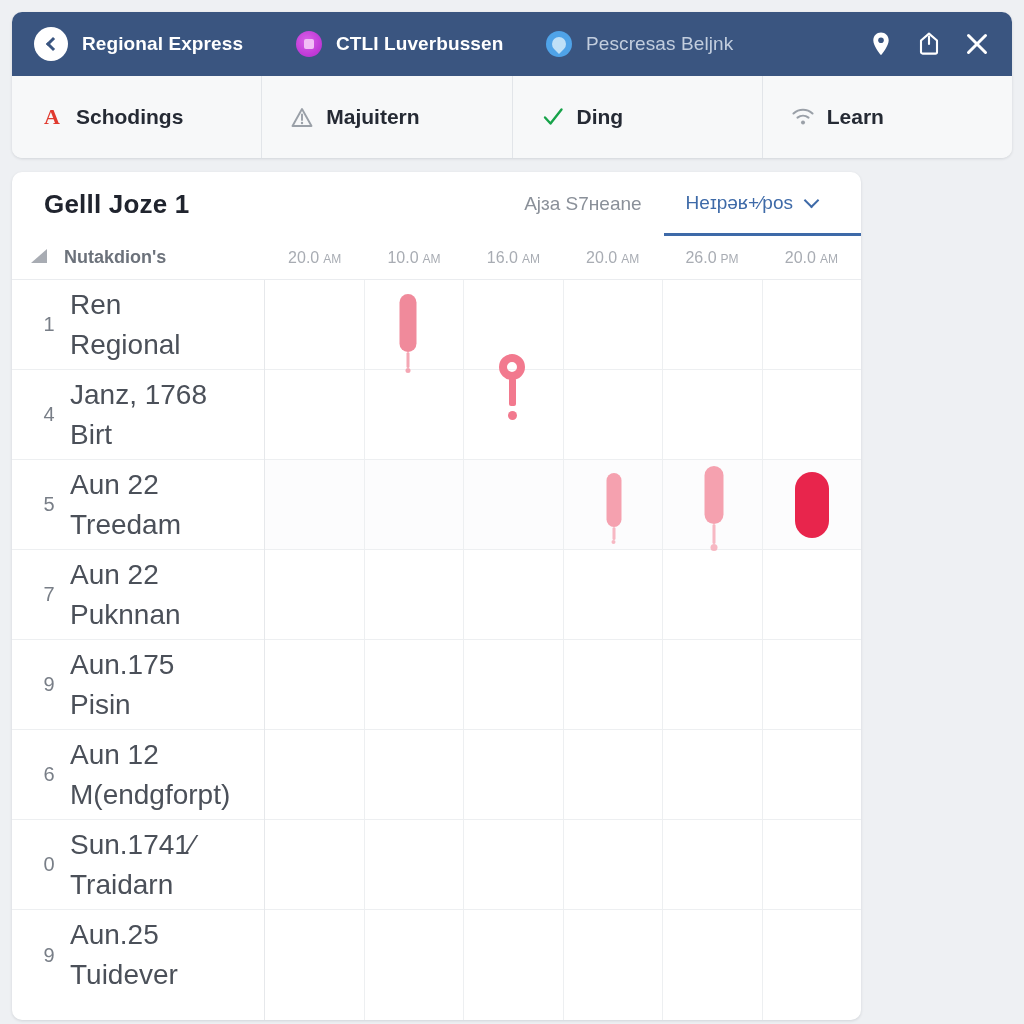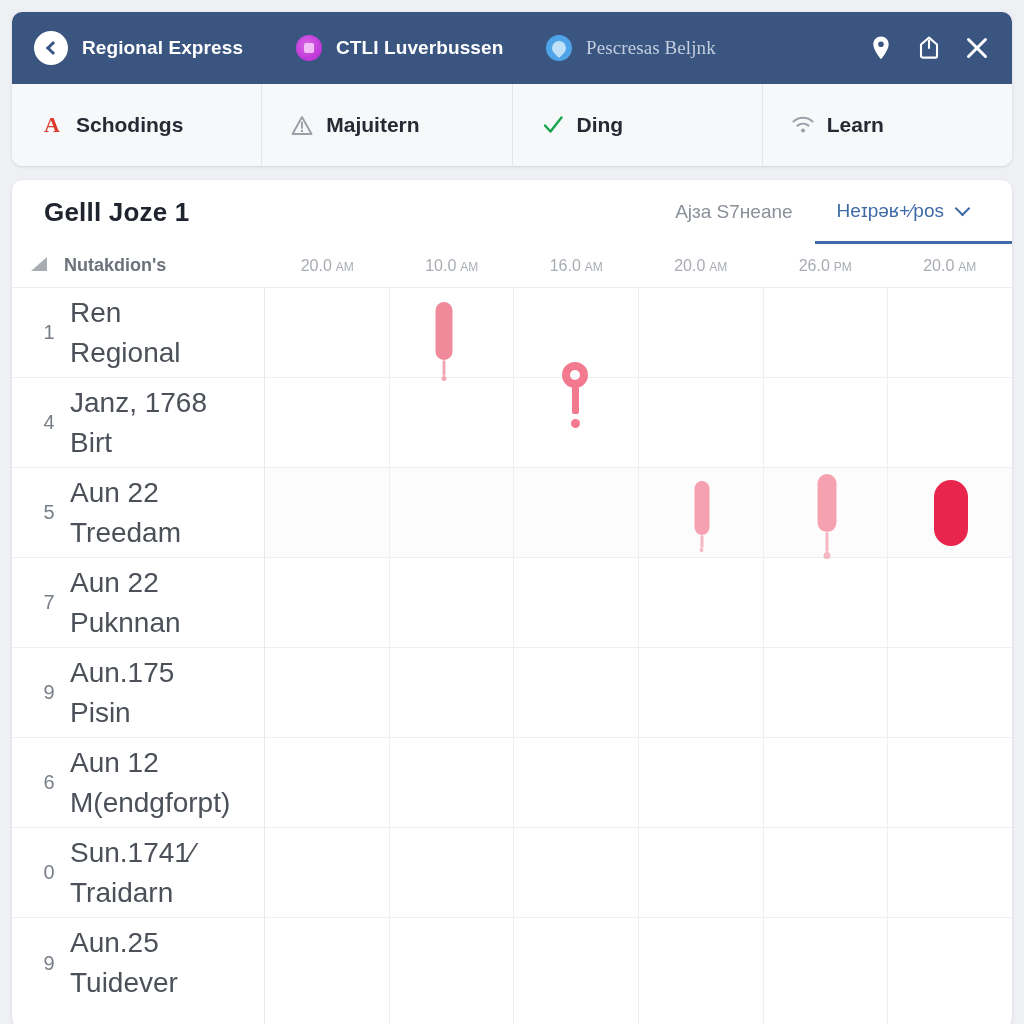--- a/index.html
+++ b/index.html
@@ -23,21 +23,21 @@
   
   .window {
     width: 1000px;
     border-radius: 10px;
     background: #F7F8F9;
     box-shadow: 0 1px 3px rgba(20,30,50,0.13);
     overflow: hidden;
   }
 
   .titlebar {
-    height: 72px;
+    height: 64px;
     background: #3A5580;
     display: flex;
     align-items: center;
     padding: 0 18px 0 22px;
   }
 
   .tb-group {
     display: flex;
     align-items: center;
     gap: 14px;
@@ -49,21 +49,20 @@
   .tb-label {
     color: #FFFFFF;
     font-size: 19px;
     font-weight: bold;
     letter-spacing: 0.1px;
     white-space: nowrap;
   }
   .tb-label.muted {
     color: #C3CEDE;
     font-weight: normal;
-    font-family: Liberation Serif, serif;
   }
 
   .back-circle {
     width: 34px; height: 34px;
     border-radius: 50%;
     background: #FFFFFF;
     display: flex; align-items: center; justify-content: center;
     flex: 0 0 auto;
   }
   .chev-left {
@@ -134,21 +133,21 @@
     font-weight: bold;
     color: #252A34;
     white-space: nowrap;
   }
   .tab-ico { width: 24px; height: 24px; display:flex; align-items:center; justify-content:center; flex:0 0 auto; }
   .ico-A { color: #E03A2F; font-size: 22px; font-weight: bold; line-height: 1; font-family: "Liberation Serif", serif; }
 
   
   .card {
     margin-top: 14px;
-    width: 1000px;
+    width: 849px;
     height: 848px;
     background: #FFFFFF;
     border-radius: 10px;
     box-shadow: 0 1px 3px rgba(20,30,50,0.13);
     overflow: hidden;
     display: flex;
     flex-direction: column;
   }
 
   .card-head {

